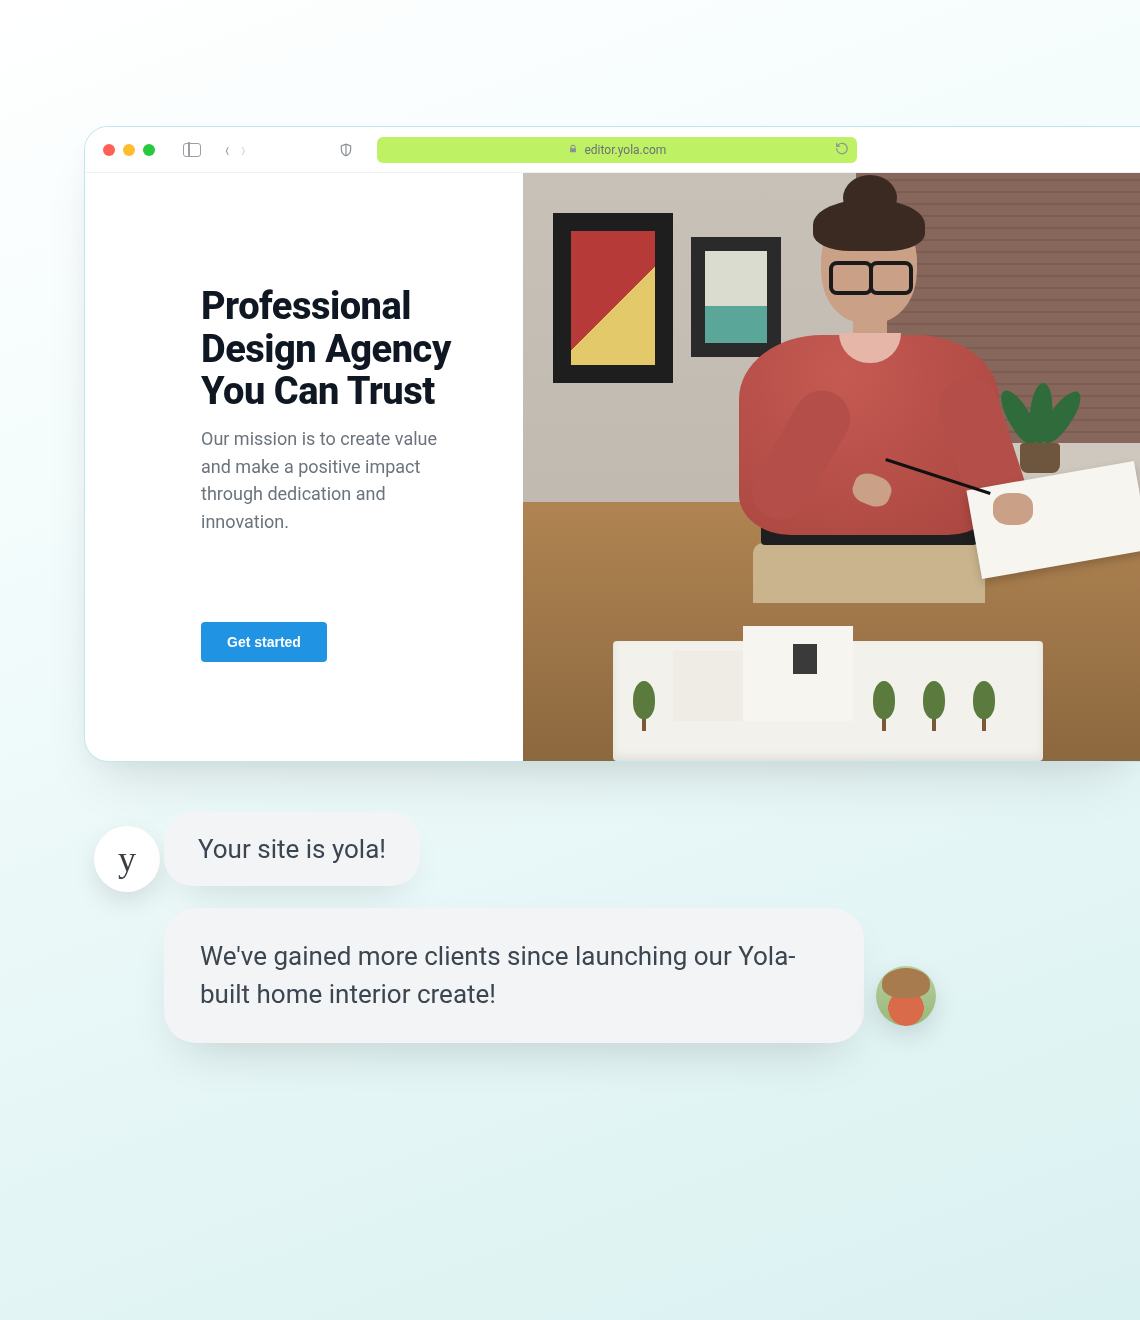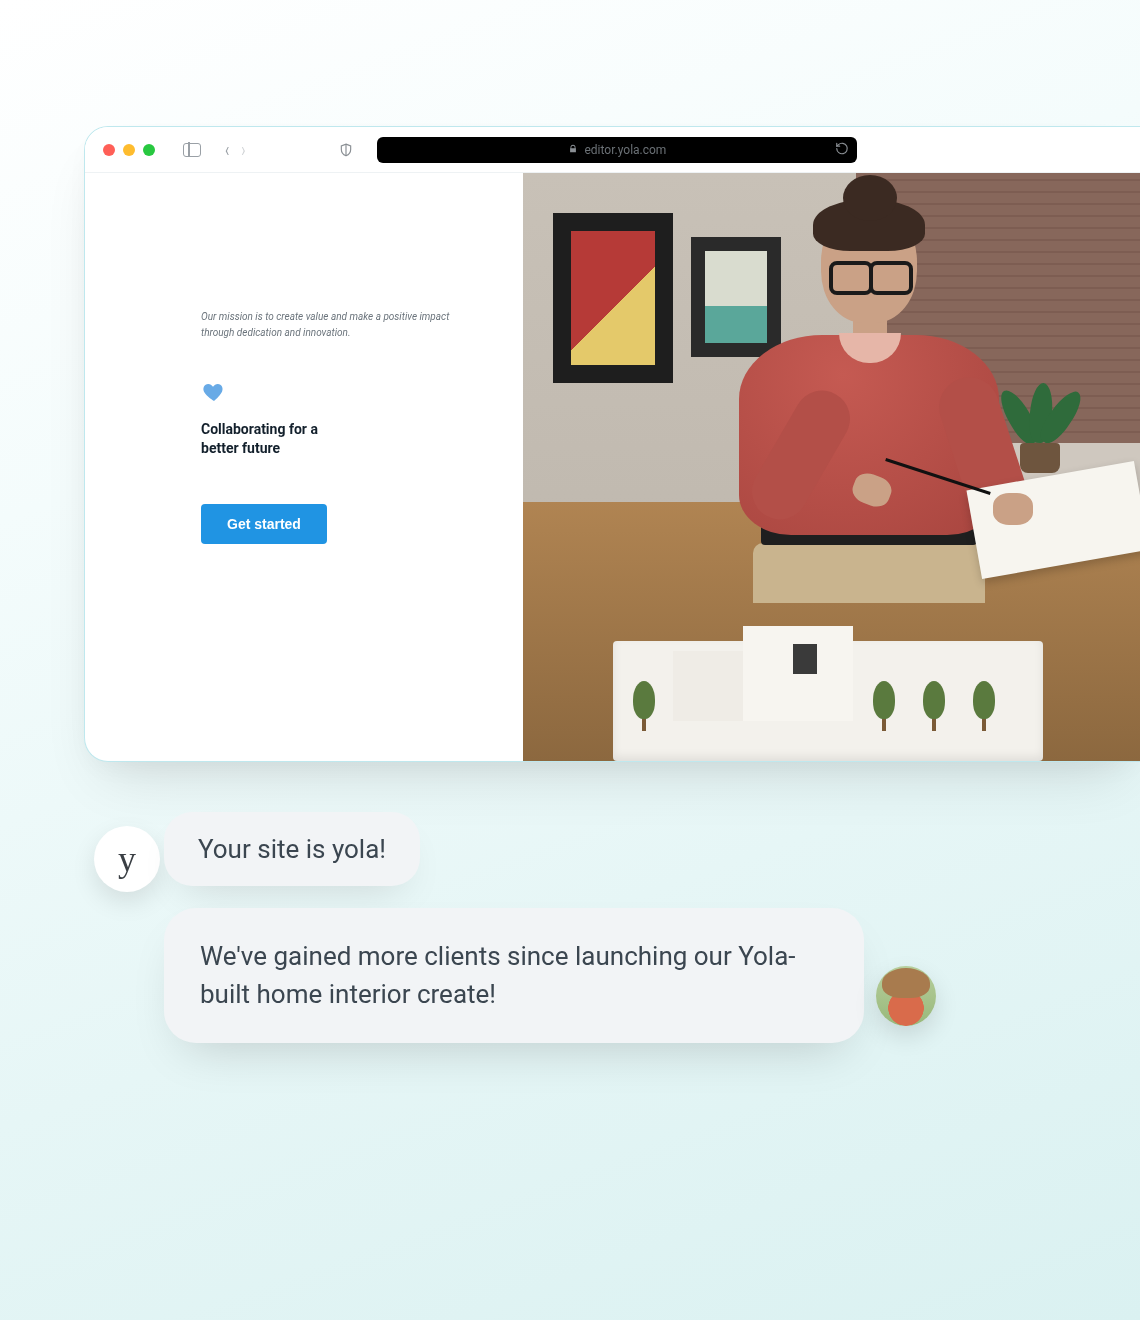--- a/index.html
+++ b/index.html
@@ -40,21 +40,21 @@
   .tabview { width:18px; height:14px; border:1.5px solid #9aa0a6; border-radius:3px; position:relative; margin-left:14px; }
   .tabview::before { content:""; position:absolute; left:4px; top:-1.5px; bottom:-1.5px; width:1.5px; background:#9aa0a6; }
   .navarrows { display:flex; gap:12px; color:#9aa0a6; margin-left:10px; }
   .navarrows span { display:inline-block; transform:scaleY(1.4); font-size:14px; line-height:1; }
   .shield { width:14px; height:16px; margin-left:80px; position:relative; }
   .shield svg { width:14px; height:16px; }
   .url {
     flex: 0 0 480px;
     height: 26px;
     margin-left: 10px;
-    background: #000000;
+    background: #bef264;
     border-radius: 6px;
     display: flex;
     align-items: center;
     justify-content: center;
     gap: 6px;
     font-size: 12px;
     color: #6b7176;
     position: relative;
   }
   .url .lock svg{ width:10px; height:10px; }
@@ -67,26 +67,25 @@
     padding: 112px 0 0 116px;
   }
   .heading {
     font-size: 38px;
     font-weight: 800;
     line-height: 1.12;
     letter-spacing: -0.5px;
     color: #0f1822;
   }
   .mission {
-    margin-top: 24px;
+    margin-top: 12px;
     max-width: 260px;
-    font-size: 10px;
+    font-size: 18px;
     line-height: 1.55;
     color: #6b747c;
-    font-style: italic;
   }
   .feat-row { display:flex; gap:40px; margin-top:40px; }
   .feat { width: 130px; }
   .feat .icon { color:#68aae6; height:24px; }
   .feat .icon svg { width:26px; height:24px; }
   .feat .label { margin-top:16px; font-size:14px; font-weight:700; line-height:1.35; color:#13202c; }
   .cta {
     margin-top: 46px;
     display:inline-flex; align-items:center; justify-content:center;
     height: 40px; padding: 0 26px;
@@ -221,31 +220,28 @@
         <svg viewBox="0 0 24 24" fill="none" stroke="#8a8f94" stroke-width="2" stroke-linecap="round">
           <path d="M3 12a9 9 0 1 0 3-6.7L3 8"></path>
             <path d="M3 3v5h5"></path>
         </svg>
       </span>
     </div>
   </div>
 
   <div class="page">
     <div class="left">
+      <h1 class="heading">
+        <span>Professional</span><br>
+        <span>Design Agency</span><br>
+        <span>You Can Trust</span>
+      </h1>
       <p class="mission">Our mission is to create value and make a positive impact through dedication and innovation.</p>
 
       <div class="feat-row">
-        <div class="feat">
-          <div class="icon">
-            <svg viewBox="0 0 24 24" fill="#68aae6">
-                <path d="M12 21s-7.5-4.6-10-9.3C.4 8.1 2.3 4 6.2 4c2 0 3.6 1.1 4.8 2.8C12.2 5.1 13.8 4 15.8 4 19.7 4 21.6 8.1 20 11.7 17.5 16.4 12 21 12 21z"></path>
-              </svg>
-          </div>
-          <div class="label">Collaborating for a better future</div>
-        </div>
       </div>
 
       <button class="cta">Get started</button>
     </div>
 
     <div class="hero" aria-label="Designer in a red shirt and glasses reviewing a drawing next to an architectural scale model">
       <div class="wall-plaster"></div>
       <div class="wall-brick"></div>
       <div class="frame1"></div>
       <div class="frame2"></div>

